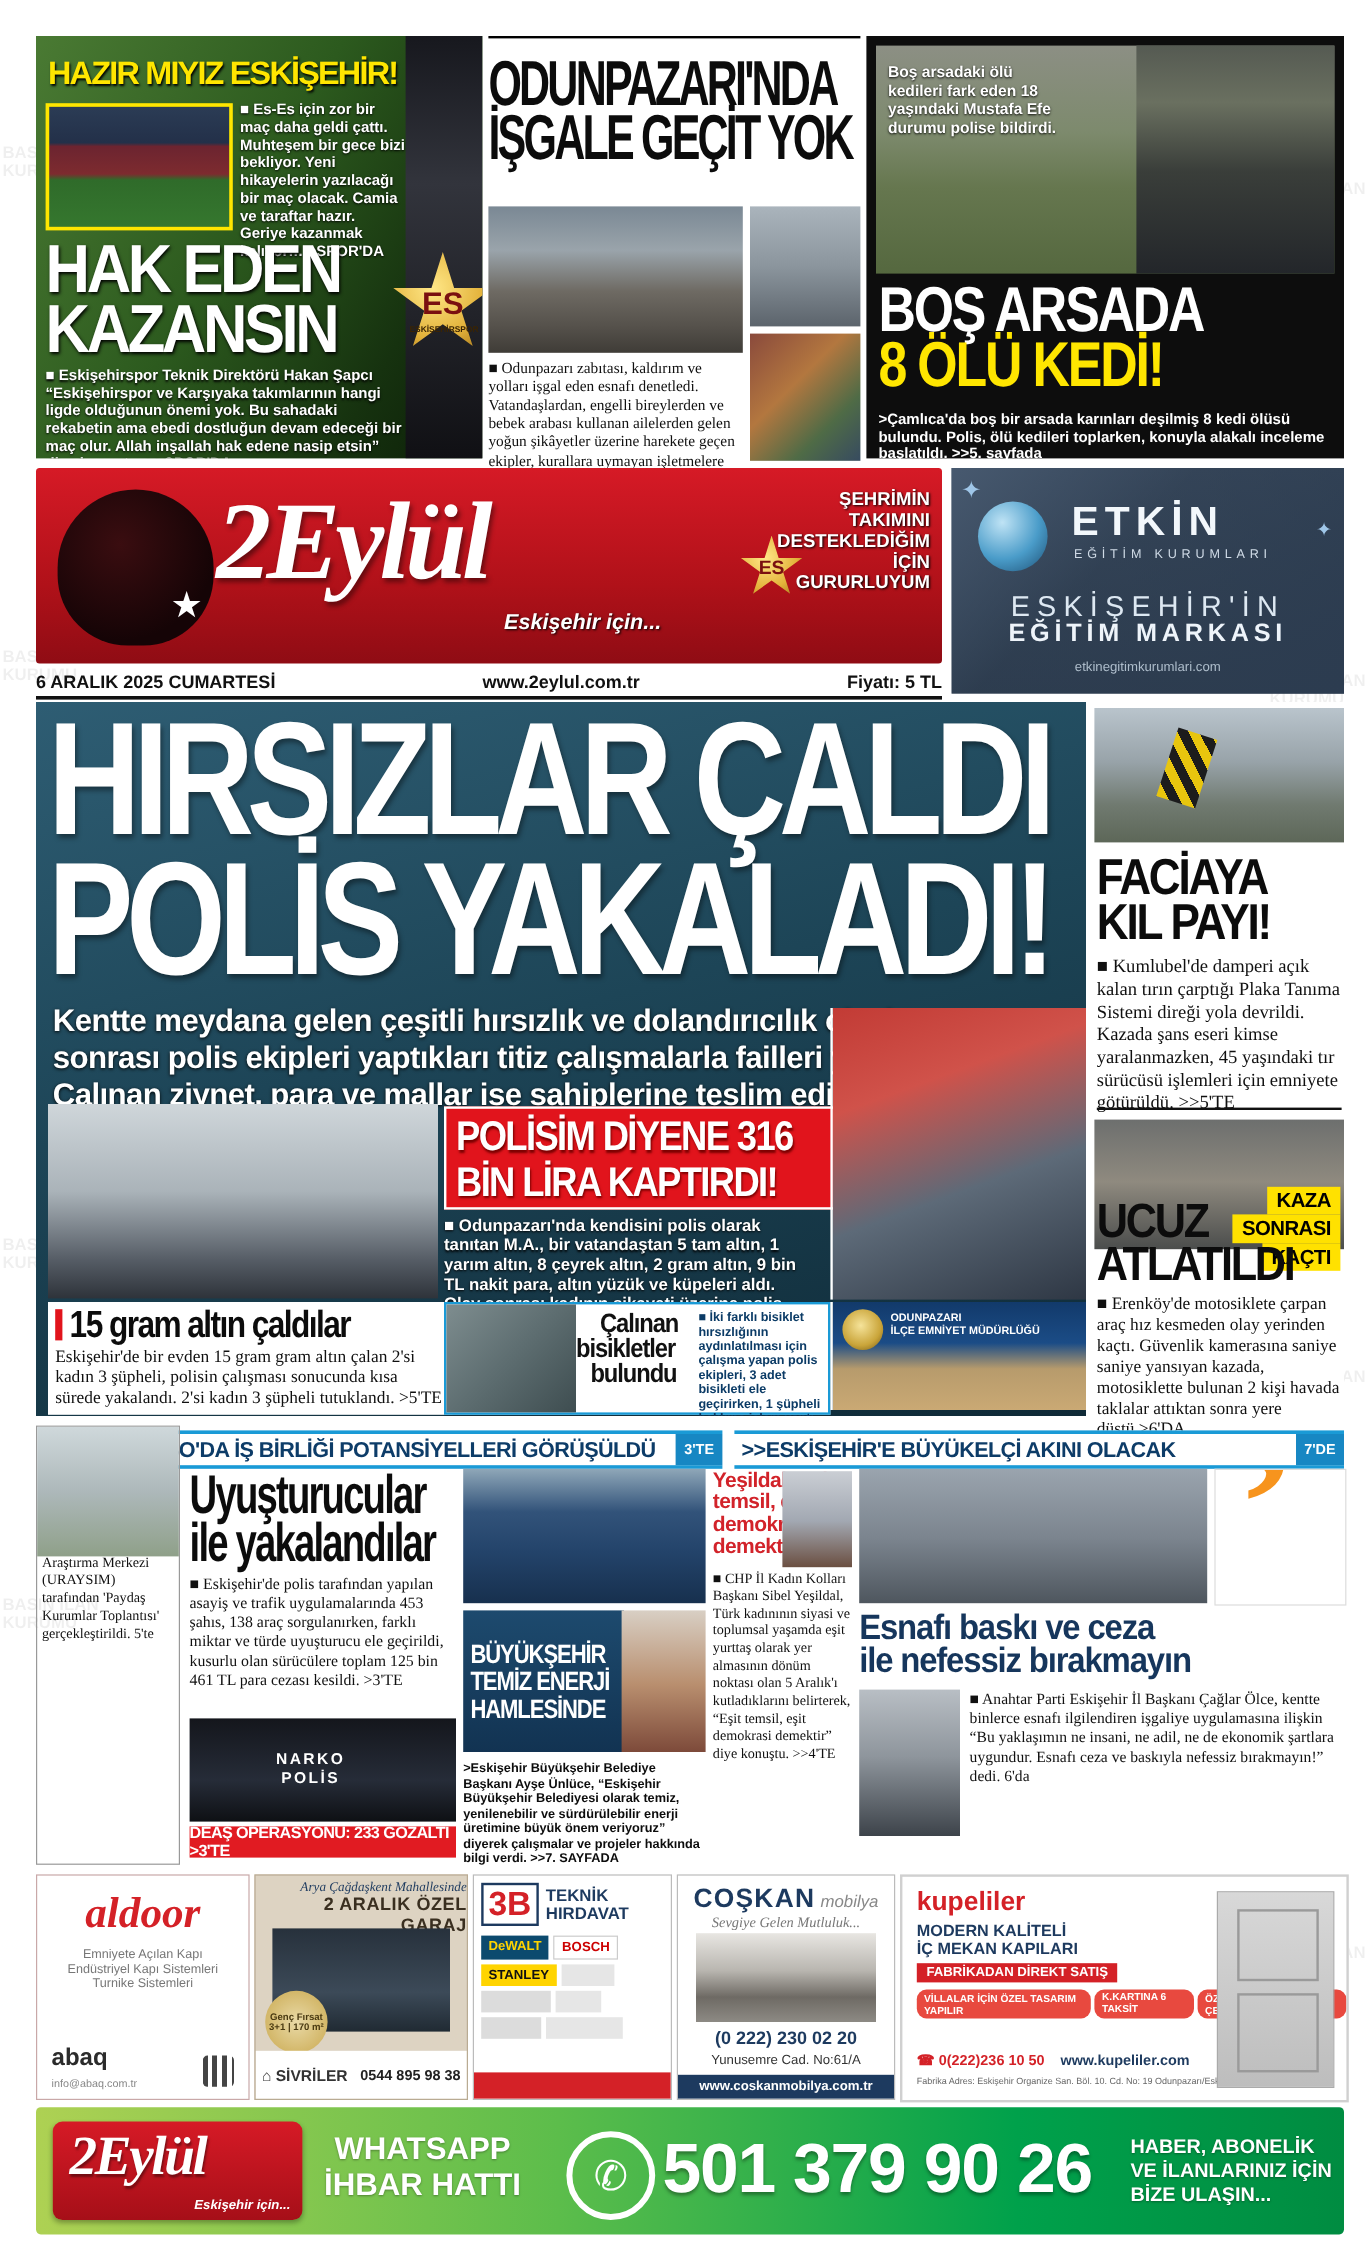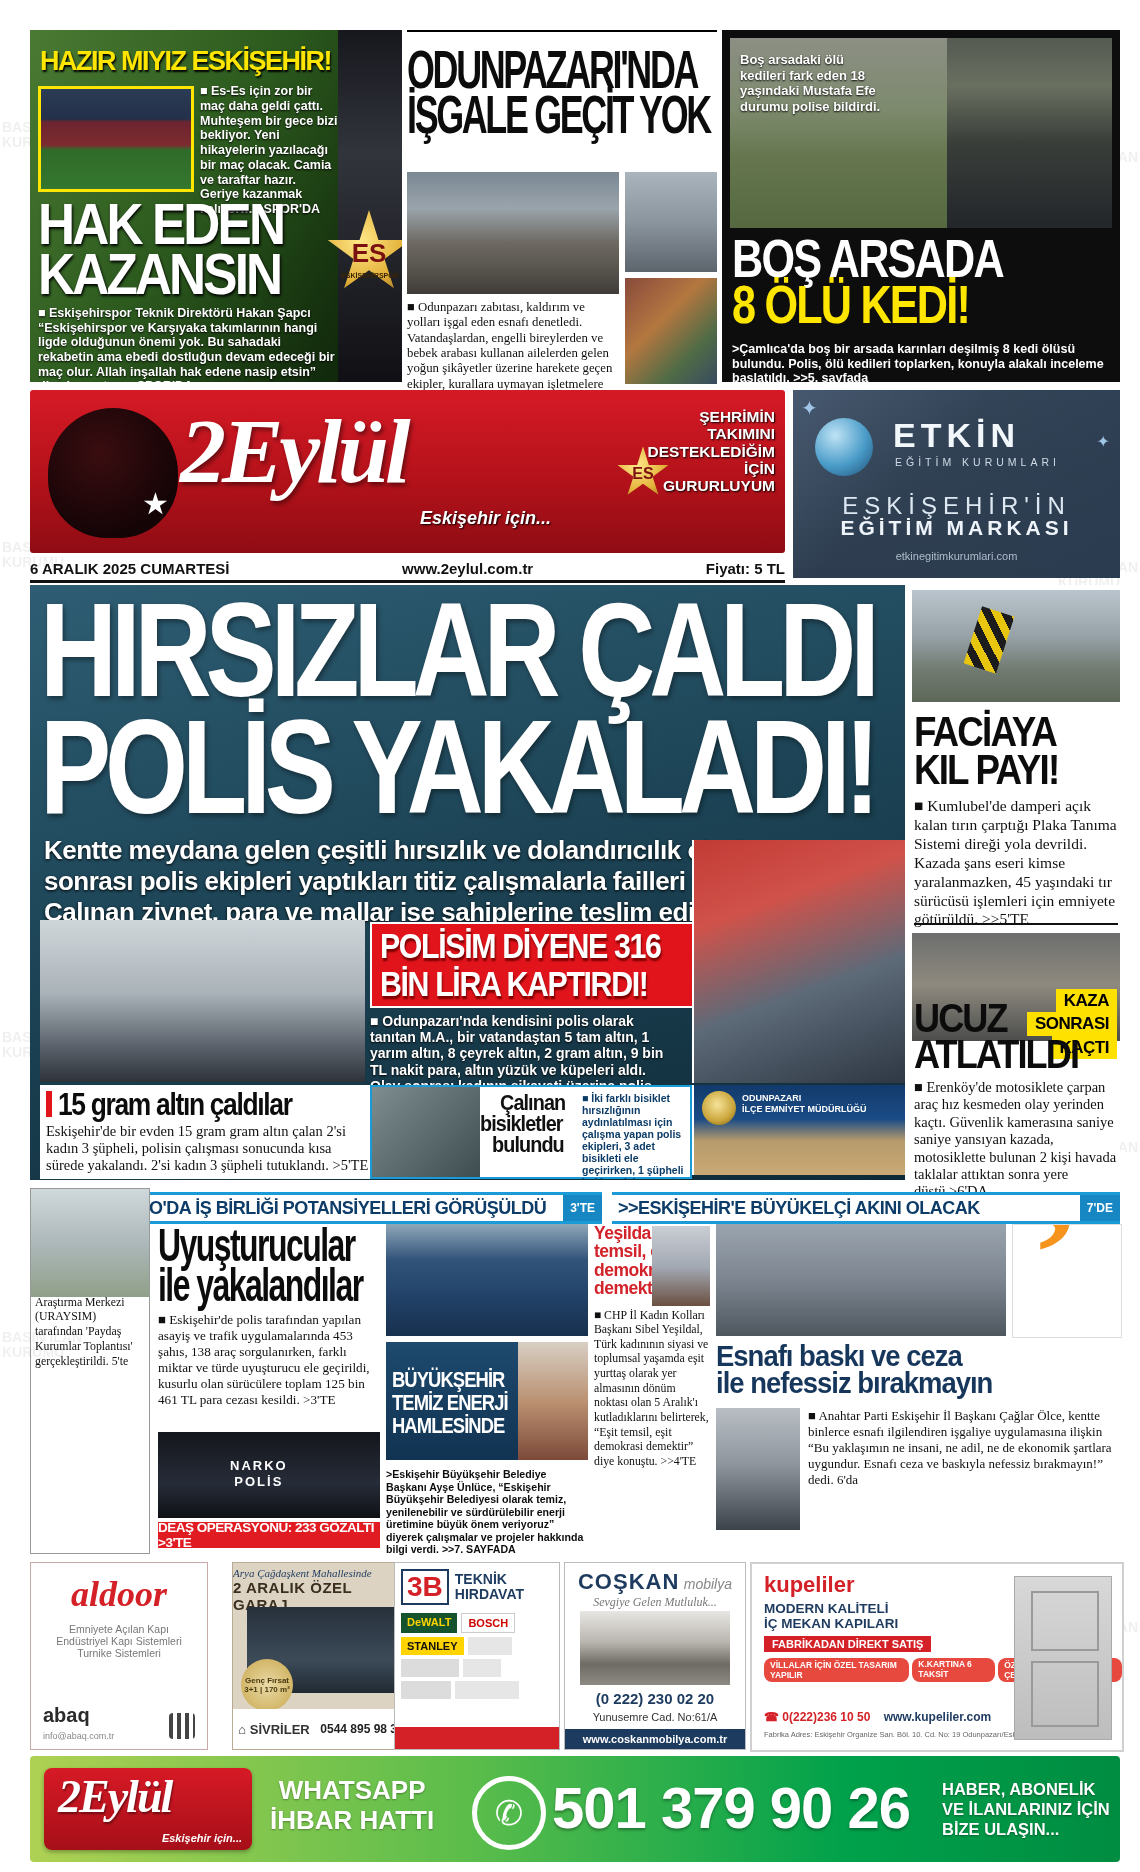--- a/index.html
+++ b/index.html
@@ -299,21 +299,21 @@
     <div class="b" style="margin-top:10px;font-family:'Liberation Serif',serif;font-style:italic;font-size:36px;color:#d42127;">aldoor</div>
     <div style="margin-top:8px;font-size:10.5px;color:#777;">Emniyete Açılan Kapı</div>
     <div style="font-size:10.5px;color:#777;">Endüstriyel Kapı Sistemleri</div>
     <div style="font-size:10.5px;color:#777;">Turnike Sistemleri</div>
     <div class="b" style="position:absolute;left:12px;bottom:22px;font-size:20px;color:#2b2b2b;">abaq</div>
     <div style="position:absolute;left:12px;bottom:8px;font-size:9px;color:#888;">info@abaq.com.tr</div>
     <div class="dot" style="position:absolute;right:12px;bottom:10px;width:26px;height:26px;border-radius:4px;
                 background:repeating-linear-gradient(90deg,#444 0 4px,#fff 4px 8px);"></div>
   </div>
 
-  <div class="abs" style="left:212px;top:1562px;width:176px;height:186px;border:1px solid #b9ab93;background:#ddd3c2;text-align:left;overflow:hidden;margin-left:20px;">
+  <div class="abs" style="left:212px;top:1562px;width:176px;height:186px;border:1px solid #b9ab93;background:#ddd3c2;text-align:right;overflow:hidden;">
     <div style="margin-top:4px;font-family:'Liberation Serif',serif;font-style:italic;font-size:11px;color:#1d3a5f;">Arya Çağdaşkent Mahallesinde</div>
     <div class="b" style="font-size:15px;color:#3a2f20;letter-spacing:0.5px;">2 ARALIK ÖZEL GARAJ</div>
     <div class="ph" style="left:14px;top:44px;width:148px;height:86px;
                 background:linear-gradient(180deg,#27313c,#3c4a58 62%,#202a33);"></div>
     <div class="dot" style="position:absolute;left:8px;top:96px;width:52px;height:52px;
                 background:radial-gradient(circle,#e9d9a6,#c9a84e);display:flex;flex-direction:column;
                 align-items:center;justify-content:center;">
       <span class="b" style="font-size:8px;color:#4a3a12;">Genç Fırsat</span>
       <span class="b" style="font-size:8px;color:#4a3a12;">3+1 | 170 m²</span>
     </div>
@@ -322,21 +322,21 @@
       <span class="b" style="font-size:12px;color:#222;">0544 895 98 38</span>
     </div>
   </div>
 
   <div class="abs" style="left:394px;top:1562px;width:164px;height:186px;border:1px solid #bbb;background:#fff;overflow:hidden;">
     <div style="display:flex;align-items:center;gap:6px;padding:6px;">
       <span class="b" style="font-size:28px;color:#d42127;border:2px solid #1d3a5f;padding:0 4px;">3B</span>
       <span class="b" style="font-size:14px;color:#1d3a5f;line-height:1.05;">TEKNİK HIRDAVAT</span>
     </div>
     <div style="display:flex;flex-wrap:wrap;gap:4px;padding:2px 6px;">
-      <span class="b" style="background:#14532d;color:#ffd400;font-size:11px;padding:3px 6px;">DeWALT</span>
+      <span class="b" style="background:#0c4a6e;color:#ffd400;font-size:11px;padding:3px 6px;">DeWALT</span>
       <span class="b" style="background:#fff;color:#c00;font-size:11px;padding:3px 6px;border:1px solid #ccc;">BOSCH</span>
       <span class="b" style="background:#ffd400;color:#111;font-size:11px;padding:3px 6px;">STANLEY</span>
       <span style="background:#e6e6e6;width:44px;height:18px;"></span>
       <span style="background:#dcdcdc;width:58px;height:18px;"></span>
       <span style="background:#e6e6e6;width:38px;height:18px;"></span>
       <span style="background:#dcdcdc;width:50px;height:18px;"></span>
       <span style="background:#e6e6e6;width:64px;height:18px;"></span>
     </div>
     <div style="position:absolute;left:0;bottom:0;width:100%;height:22px;background:#d42127;"></div>
   </div>

